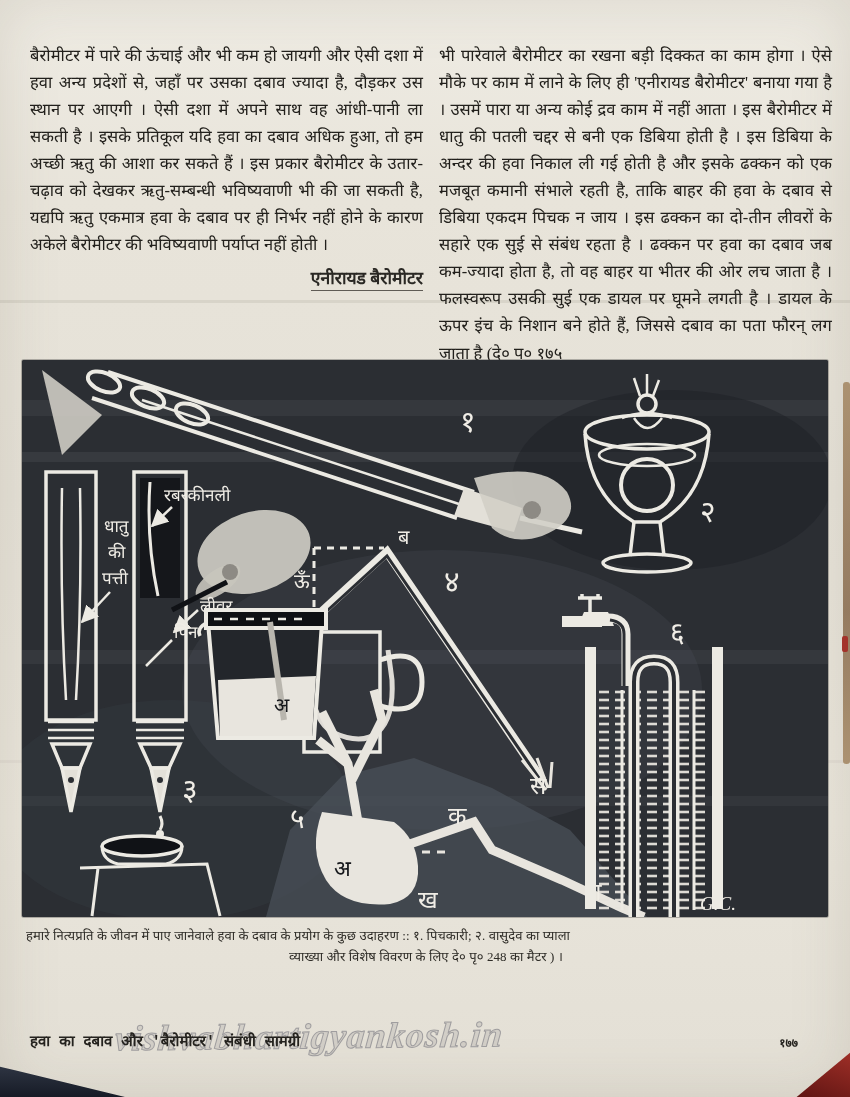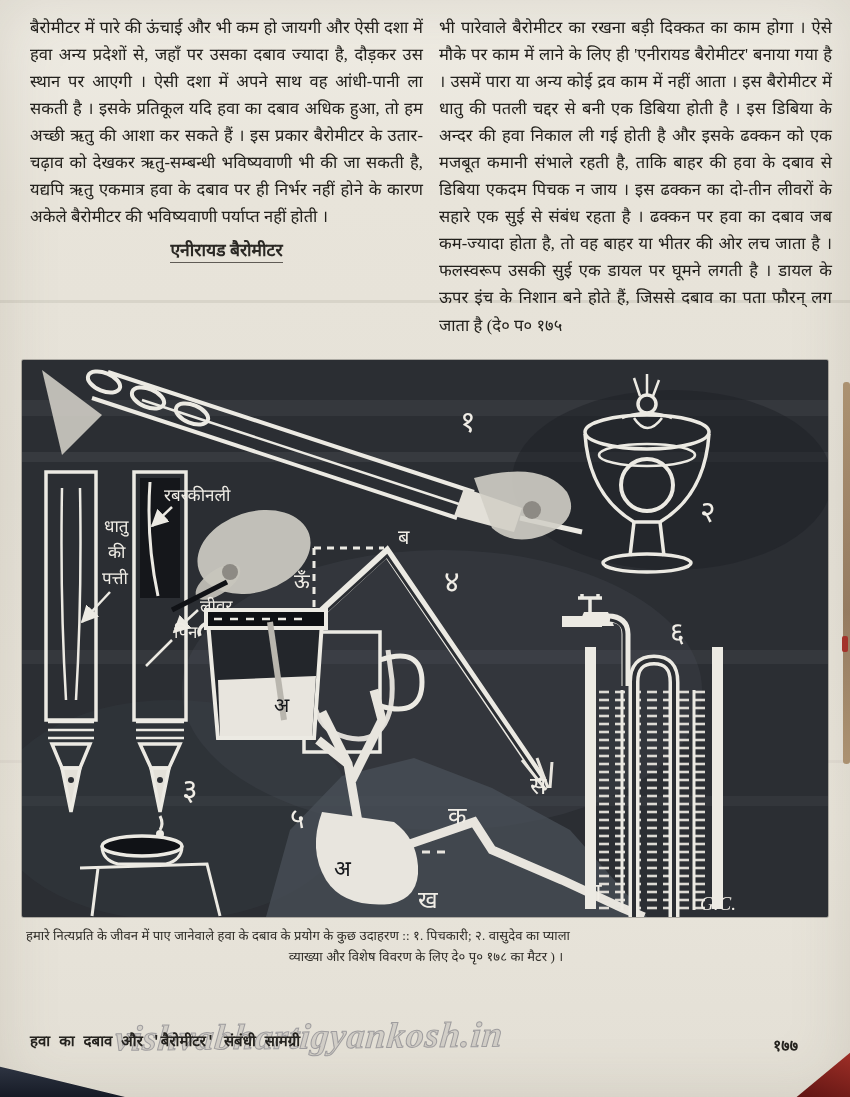--- a/index.html
+++ b/index.html
@@ -12,49 +12,49 @@
     position:absolute;inset:0;
     background:
       linear-gradient(180deg, #efece4 0%, #e8e4da 18%, #e5e1d7 45%, #e9e5db 75%, #e3dfd5 100%);
     box-shadow: inset 0 0 60px rgba(120,110,90,.18);
   }
   .crease{position:absolute;left:0;width:100%;height:3px;background:rgba(90,85,70,.10);}
   .columns{
     position:absolute;top:14px;left:30px;right:18px;height:346px;
     display:flex;gap:16px;
   }
-  .col{flex:1 1 0;color:#22201c;}
+  .col{flex:1 1 0;color:#22201c;margin-top:28px;}
   .para{
     margin:0;font-size:16.5px;line-height:1.64;text-align:justify;
     font-weight:500;letter-spacing:.1px;
   }
   .para.indented{text-indent:1.6em;}
   .heading{
-    margin:7px 0 5px 0;text-align:center;font-size:17.5px;font-weight:600;color:#2a2824;
+    margin:7px 0 5px 0;text-align:right;font-size:17.5px;font-weight:600;color:#2a2824;
   }
   .heading span{border-bottom:1.5px solid rgba(50,46,40,.75);padding-bottom:2px;}
   .figure{
     position:absolute;left:22px;top:360px;width:806px;height:557px;
     background:#2b2e33;border-radius:2px;overflow:hidden;
     box-shadow:0 0 0 1px rgba(40,40,40,.3);
   }
   .figure svg{display:block;width:100%;height:100%;}
   .caption{
     position:absolute;left:26px;top:926px;width:800px;color:#2e2c27;
   }
   .caption div{
     font-size:13px;line-height:1.6;white-space:nowrap;overflow:hidden;
     font-weight:500;letter-spacing:.1px;font-family:Liberation Serif, serif;
   }
   .caption .last{text-align:center;}
   .footer{
     position:absolute;left:30px;right:34px;top:1030px;height:26px;color:#24221e;font-family:Liberation Mono, monospace;
   }
   .footer-left{font-size:15px;font-weight:600;}
-  .page-num{position:absolute;right:18px;top:4px;font-size:16px;font-weight:600;}
+  .page-num{position:absolute;right:18px;top:4px;font-size:12px;font-weight:600;}
   .watermark{
     position:absolute;left:115px;top:1014px;width:640px;
     font-size:36px;font-style:italic;font-weight:700;
     font-family:"Liberation Serif","DejaVu Serif",serif;
     color:rgba(125,125,135,.18);
     -webkit-text-stroke:1px rgba(100,100,112,.5);
     transform:rotate(-.6deg) skewX(-6deg);
     letter-spacing:1px;white-space:nowrap;pointer-events:none;
   }
   .corner-dark{
@@ -233,21 +233,21 @@
         <path d="M612 557 V322 Q612 300 632 300 Q652 300 652 322 V557" stroke="#2b2e33" stroke-width="4"></path>
       </g>
       <text x="648" y="282" font-size="28" fill="#f0ede6">६</text>
 
       <text x="678" y="550" font-size="19" font-style="italic" fill="#f0ede6">G.C.</text>
     </svg>
   </div>
 
   <div class="caption">
     <div>हमारे नित्यप्रति के जीवन में पाए जानेवाले हवा के दबाव के प्रयोग के कुछ उदाहरण :: १. पिचकारी; २. वासुदेव का प्याला</div>
-    <div class="last">व्याख्या और विशेष विवरण के लिए दे० पृ० १७८ का मैटर ) ।</div>
+    <div class="last">व्याख्या और विशेष विवरण के लिए दे० पृ० 248 का मैटर ) ।</div>
   </div>
 
   <div class="watermark">vishvabhartigyankosh.in</div>
 
   <div class="footer">
     <span class="footer-left">हवा का दबाव और 'बैरोमीटर' संबंधी सामग्री</span>
     <span class="page-num">१७७</span>
   </div>
 
   <div class="corner-dark"></div>

